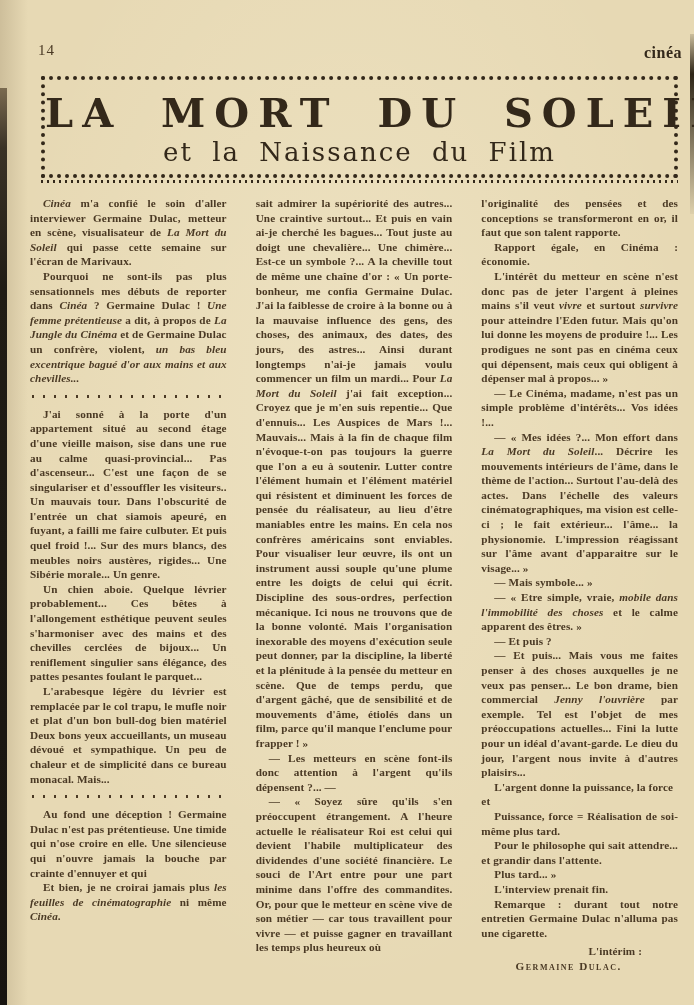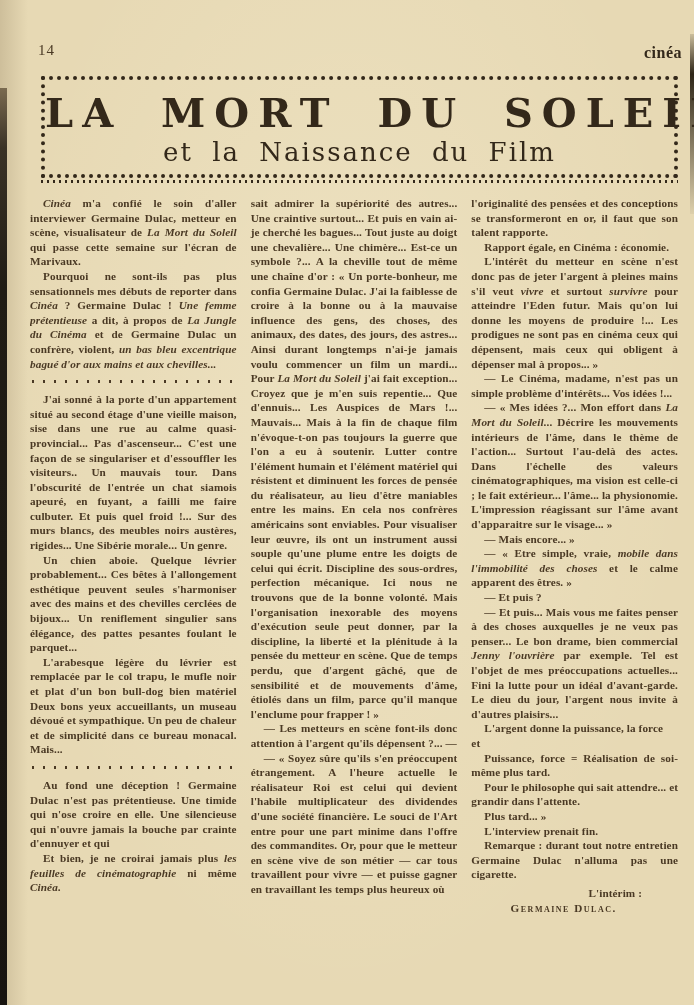--- a/index.html
+++ b/index.html
@@ -54,21 +54,21 @@
   }
   .sub-title{
     font-family:"DejaVu Serif", serif;
     font-size:26px;line-height:32px;
     letter-spacing:2px;word-spacing:9px;
     color:var(--ink-dark);
   }
   
   .columns{
     position:absolute;left:30px;top:196px;width:648px;height:800px;
-    display:flex;gap:14px;overflow:hidden;
+    display:flex;gap:29px;overflow:hidden;
   }
   .col{flex:1 1 0;min-width:0;}
   .col p{
     margin:0;
     font-size:11.2px;line-height:14.6px;
     font-weight:bold;
     text-align:justify;
     text-indent:13px;
     letter-spacing:0.1px;
   }
@@ -114,21 +114,21 @@
         <p class="noindent"><span>sait admirer la supériorité des autres... Une craintive surtout... Et puis en vain ai-je cherché les bagues... Tout juste au doigt une chevalière... Une chimère... Est-ce un symbole ?... A la cheville tout de même une chaîne d'or : « Un porte-bonheur, me confia Germaine Dulac. J'ai la faiblesse de croire à la bonne ou à la mauvaise influence des gens, des choses, des animaux, des dates, des jours, des astres... Ainsi durant longtemps n'ai-je jamais voulu commencer un film un mardi... Pour </span><i>La Mort du Soleil</i><span> j'ai fait exception... Croyez que je m'en suis repentie... Que d'ennuis... Les Auspices de Mars !... Mauvais... Mais à la fin de chaque film n'évoque-t-on pas toujours la guerre que l'on a eu à soutenir. Lutter contre l'élément humain et l'élément matériel qui résistent et diminuent les forces de pensée du réalisateur, au lieu d'être maniables entre les mains. En cela nos confrères américains sont enviables. Pour visualiser leur œuvre, ils ont un instrument aussi souple qu'une plume entre les doigts de celui qui écrit. Discipline des sous-ordres, perfection mécanique. Ici nous ne trouvons que de la bonne volonté. Mais l'organisation inexorable des moyens d'exécution seule peut donner, par la discipline, la liberté et la plénitude à la pensée du metteur en scène. Que de temps perdu, que d'argent gâché, que de sensibilité et de mouvements d'âme, étiolés dans un film, parce qu'il manque l'enclume pour frapper ! »</span></p>
         <p><span>— Les metteurs en scène font-ils donc attention à l'argent qu'ils dépensent ?... —</span></p>
         <p><span>— « Soyez sûre qu'ils s'en préoccupent étrangement. A l'heure actuelle le réalisateur Roi est celui qui devient l'habile multiplicateur des dividendes d'une société financière. Le souci de l'Art entre pour une part minime dans l'offre des commandites. Or, pour que le metteur en scène vive de son métier — car tous travaillent pour vivre — et puisse gagner en travaillant les temps plus heureux où</span></p>
       </div>
       <div class="col">
         <p class="noindent"><span>l'originalité des pensées et des conceptions se transformeront en or, il faut que son talent rapporte.</span></p>
         <p><span>Rapport égale, en Cinéma : économie.</span></p>
         <p><span>L'intérêt du metteur en scène n'est donc pas de jeter l'argent à pleines mains s'il veut </span><i>vivre</i><span> et surtout </span><i>survivre</i><span> pour atteindre l'Eden futur. Mais qu'on lui donne les moyens de produire !... Les prodigues ne sont pas en cinéma ceux qui dépensent, mais ceux qui obligent à dépenser mal à propos... »</span></p>
         <p><span>— Le Cinéma, madame, n'est pas un simple problème d'intérêts... Vos idées !...</span></p>
         <p><span>— « Mes idées ?... Mon effort dans </span><i>La Mort du Soleil</i><span>... Décrire les mouvements intérieurs de l'âme, dans le thème de l'action... Surtout l'au-delà des actes. Dans l'échelle des valeurs cinématographiques, ma vision est celle-ci ; le fait extérieur... l'âme... la physionomie. L'impression réagissant sur l'âme avant d'apparaitre sur le visage... »</span></p>
-        <p><span>— Mais encore... »</span></p>
+        <p><span>— Mais symbole... »</span></p>
         <p><span>— « Etre simple, vraie, </span><i>mobile dans l'immobilité des choses</i><span> et le calme apparent des êtres. »</span></p>
         <p><span>— Et puis ?</span></p>
         <p><span>— Et puis... Mais vous me faites penser à des choses auxquelles je ne veux pas penser... Le bon drame, bien commercial </span><i>Jenny l'ouvrière</i><span> par exemple. Tel est l'objet de mes préoccupations actuelles... Fini la lutte pour un idéal d'avant-garde. Le dieu du jour, l'argent nous invite à d'autres plaisirs...</span></p>
         <p><span>L'argent donne la puissance, la force</span></p>
         <p class="noindent"><span>et</span></p>
         <p><span>Puissance, force = Réalisation de soi-même plus tard.</span></p>
         <p><span>Pour le philosophe qui sait attendre... et grandir dans l'attente.</span></p>
         <p><span>Plus tard... »</span></p>
         <p><span>L'interview prenait fin.</span></p>
         <p><span>Remarque : durant tout notre entretien Germaine Dulac n'alluma pas une cigarette.</span></p>

